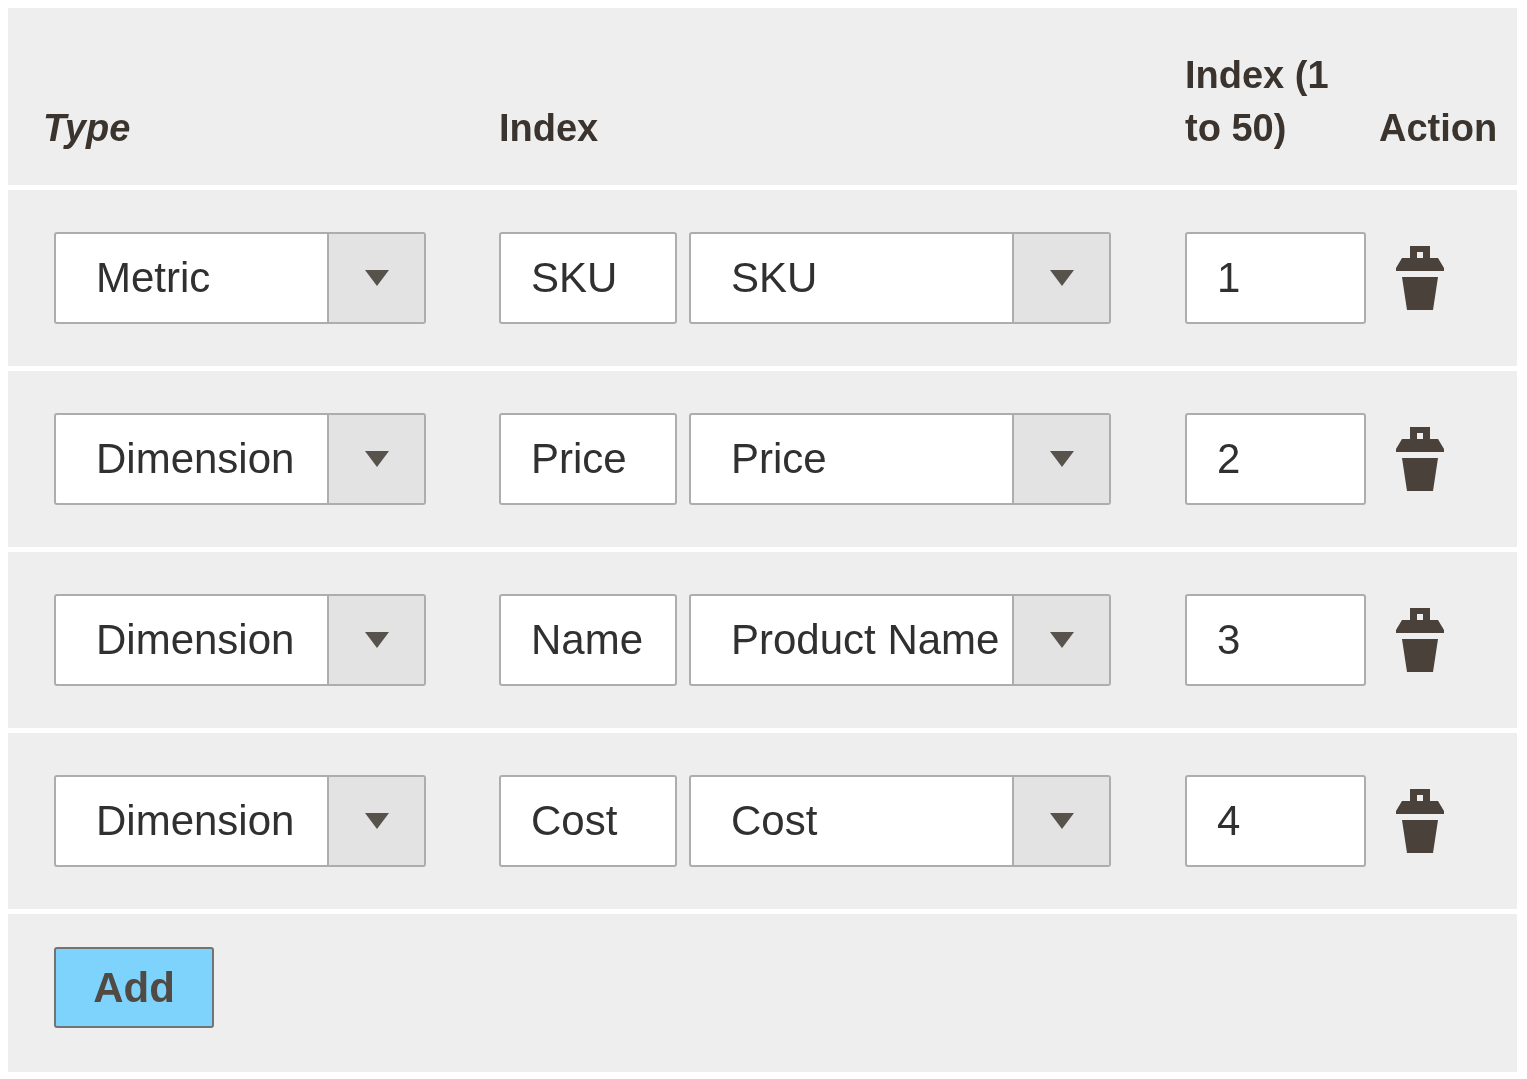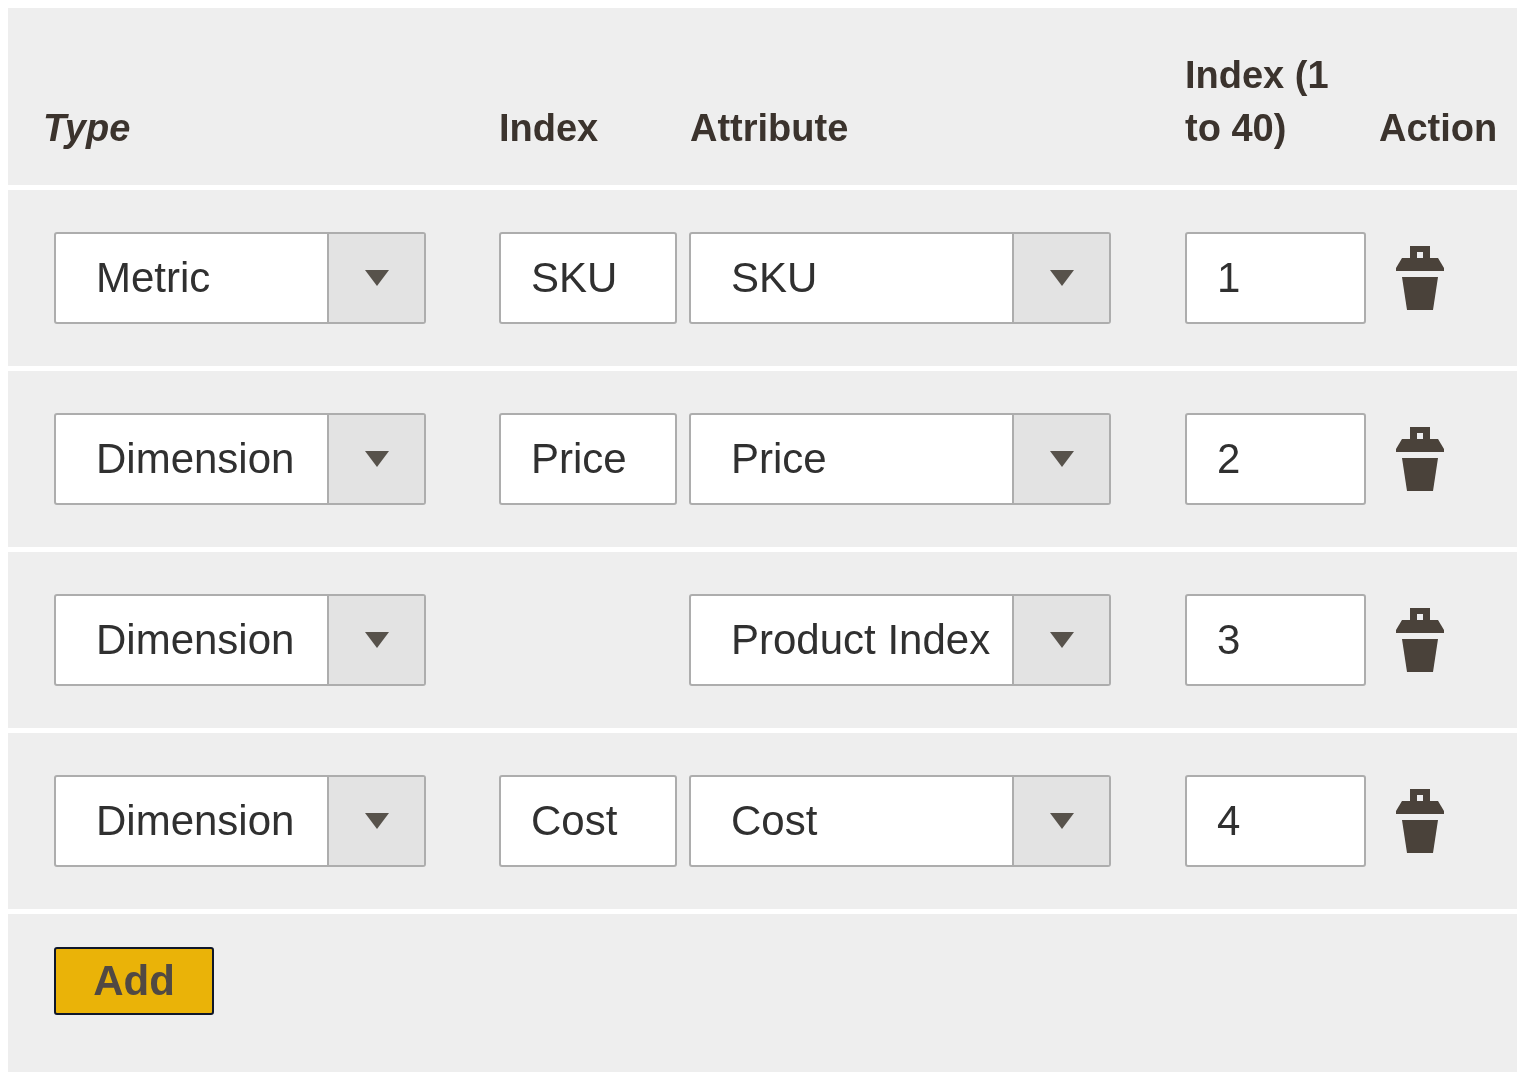--- a/index.html
+++ b/index.html
@@ -84,38 +84,37 @@
   
   .trash-btn{
     display:flex;align-items:center;justify-content:center;
     width:60px;height:92px;
     background:transparent;border:none;padding:0;cursor:pointer;
   }
 
   
   .add-btn{
     position:absolute;left:46px;top:33px;
-    width:160px;height:68px;box-sizing:border-box;
-    background:#eab308;
-    border:2px solid #0f172a;border-radius:3px;
+    width:160px;height:81px;box-sizing:border-box;
+    background:#7dd3fc;
+    border:2px solid #737373;border-radius:3px;
     font-family:"Liberation Sans","DejaVu Sans",sans-serif;
     font-size:42px;font-weight:600;color:#514943;
     cursor:pointer;
   }
 </style>
 </head>
 <body>
 
 <div class="panel">
 
   <div class="row header">
     <div class="hcell h-type">Type</div>
     <div class="hcell h-code">Index</div>
-    <div class="hcell h-attr">Attribute</div>
-    <div class="hcell h-index">Index (1 to 40)</div>
+    <div class="hcell h-index">Index (1 to 50)</div>
     <div class="hcell h-action">Action</div>
   </div>
 
   <div class="row data">
     <div class="cell c-type">
       <div class="select">
         <span class="sel-text">Metric</span>
         <span class="sel-arrow">
             <span class="tri-down"></span>
           </span>
@@ -182,23 +181,26 @@
 
   <div class="row data">
     <div class="cell c-type">
       <div class="select">
         <span class="sel-text">Dimension</span>
         <span class="sel-arrow">
             <span class="tri-down"></span>
           </span>
       </div>
     </div>
-    <div class="cell c-attr">
-      <div class="select">
-        <span class="sel-text">Product Index</span>
+    <div class="cell c-code">
+      <input class="txt" type="text" value="Name" style="">
+    </div>
+    <div class="cell c-attr">
+      <div class="select">
+        <span class="sel-text">Product Name</span>
         <span class="sel-arrow">
             <span class="tri-down"></span>
           </span>
       </div>
     </div>
     <div class="cell c-index">
       <input class="txt" type="text" value="3" style="">
     </div>
     <div class="cell c-action">
       <button class="trash-btn">

